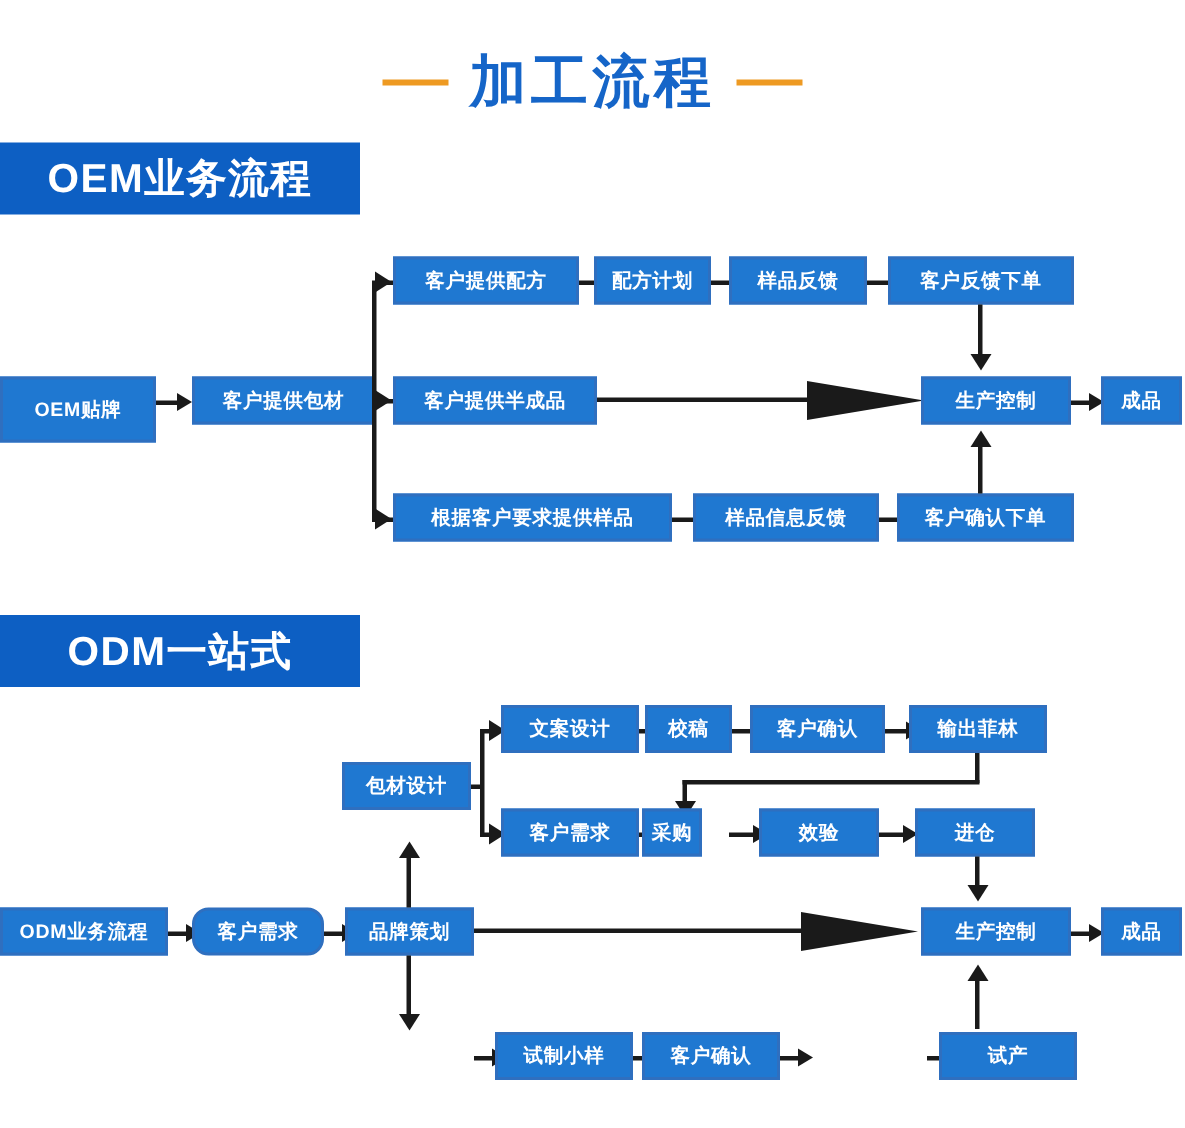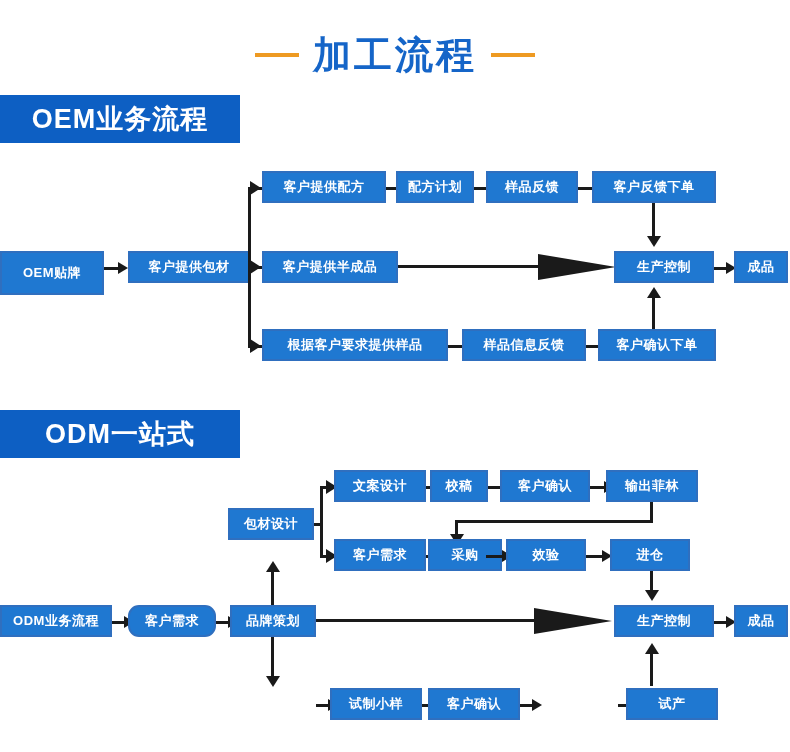--- a/index.html
+++ b/index.html
@@ -206,21 +206,21 @@
   <div class="vline" style="left:650px;top:502px;height:20px;"></div>
   <div class="hline" style="left:455px;top:520px;width:198px;"></div>
   <div class="vline" style="left:455px;top:520px;height:17px;"></div>
   <div class="arrow-d" style="left:450px;top:534px;"></div>
 
   <div class="node" style="left:334px;top:539px;width:92px;height:32px;">客户需求</div>
   <div class="tick" style="left:426px;top:555px;width:22px;">
     <span class="t-line" style="width:12px;"></span>
       <span class="t-head" style="left:12px;"></span>
   </div>
-  <div class="node" style="left:428px;top:539px;width:74px;height:32px;">采购</div>
+  <div class="node" style="left:428px;top:539px;width:40px;height:32px;">采购</div>
   <div class="tick" style="left:486px;top:555px;width:26px;">
     <span class="t-line" style="width:16px;"></span>
       <span class="t-head" style="left:16px;"></span>
   </div>
   <div class="node" style="left:506px;top:539px;width:80px;height:32px;">效验</div>
   <div class="tick" style="left:586px;top:555px;width:26px;">
     <span class="t-line" style="width:16px;"></span>
       <span class="t-head" style="left:16px;"></span>
   </div>
   <div class="node" style="left:610px;top:539px;width:80px;height:32px;">进仓</div>

